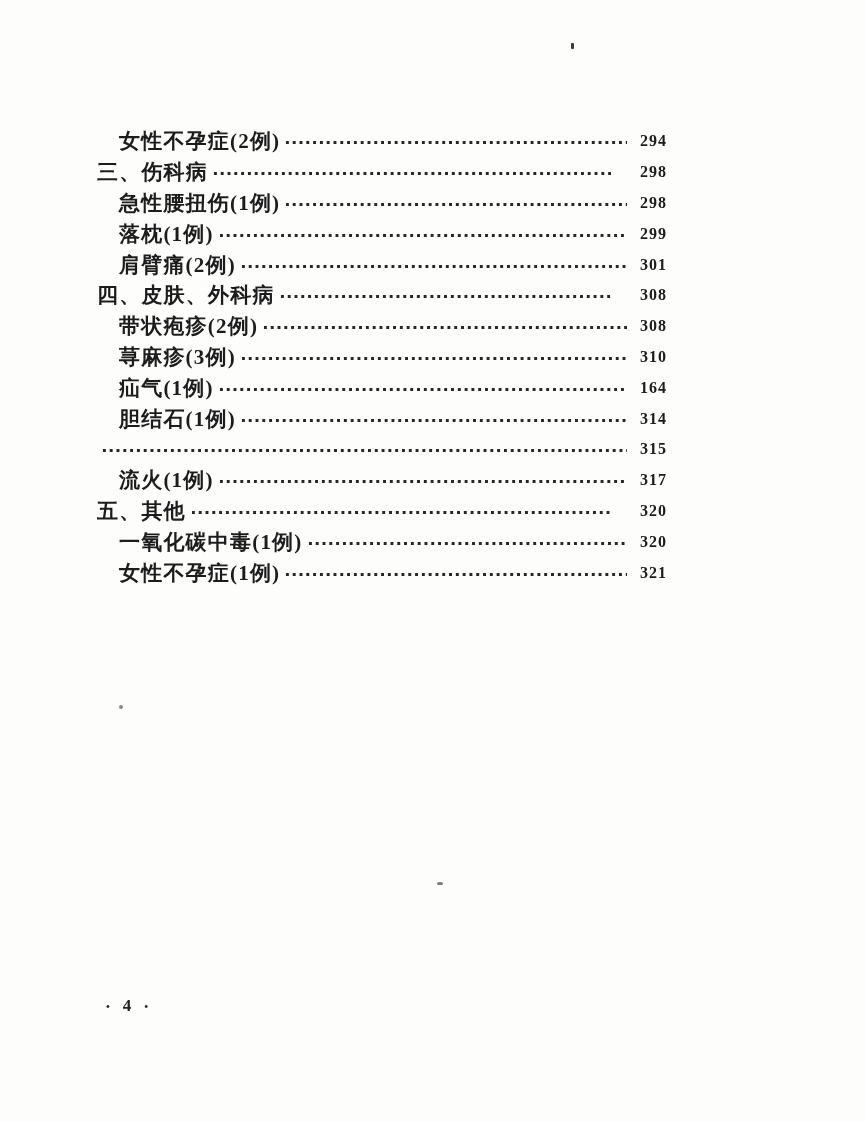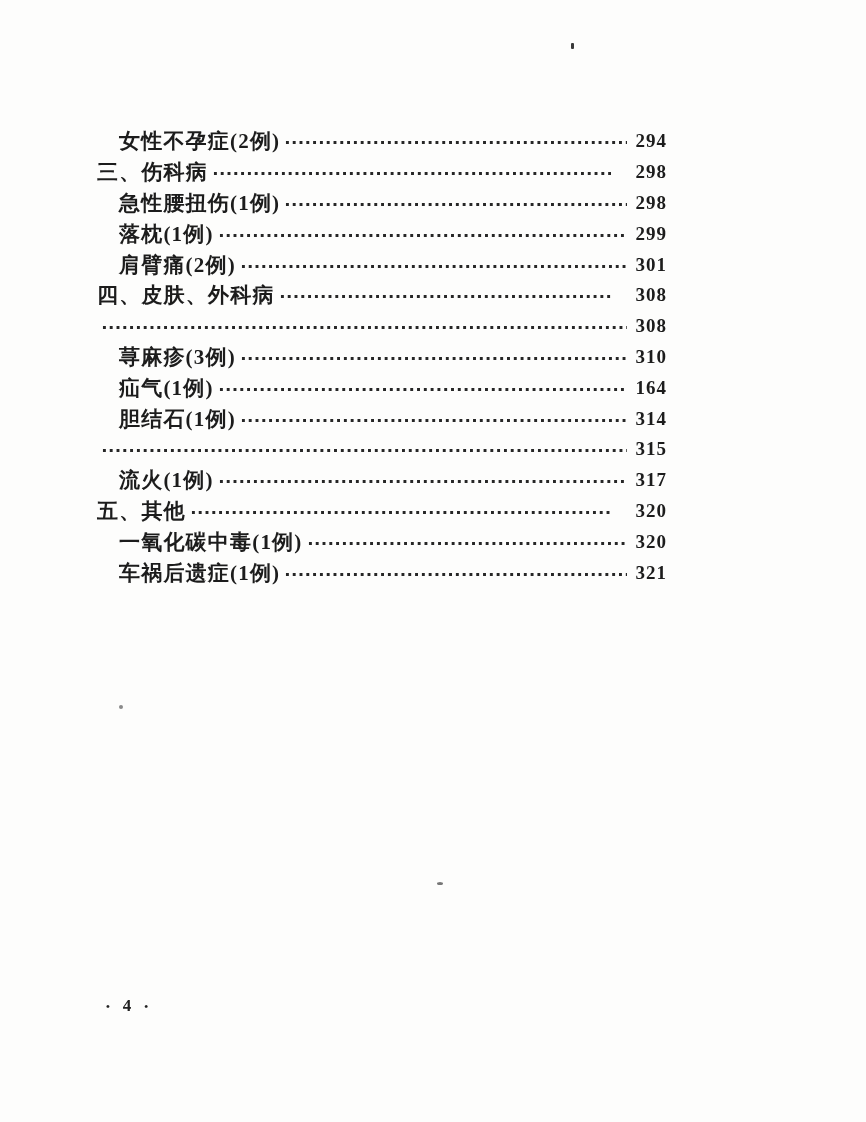--- a/index.html
+++ b/index.html
@@ -44,21 +44,21 @@
     background-image: radial-gradient(circle, #262626 1.55px, rgba(0,0,0,0) 1.7px);
     background-size: 6.8px 6.8px;
     background-repeat: repeat-x;
     background-position: 0 56%;
   }
   .row.section .leader {
     margin-right: 16px;
   }
   .row .pnum {
     flex: 0 0 auto;
-    font-size: 19px;
+    font-size: 16px;
     letter-spacing: 1px;
     font-weight: bold;
     text-align: right;
     min-width: 40px;
   }
   .footer {
     position: absolute;
     left: 106px;
     top: 996px;
     display: flex;
@@ -117,20 +117,21 @@
     </div>
 
 
     <div class="row section">
       <span class="label">四、皮肤、外科病</span>
       <span class="leader"></span>
       <span class="pnum">308</span>
     </div>
 
     <div class="row item">
+      <span class="label">带状疱疹(2例)</span>
       <span class="leader"></span>
       <span class="pnum">308</span>
     </div>
 
     <div class="row item">
       <span class="label">荨麻疹(3例)</span>
       <span class="leader"></span>
       <span class="pnum">310</span>
     </div>
 
@@ -163,21 +164,21 @@
       <span class="pnum">320</span>
     </div>
 
     <div class="row item">
       <span class="label">一氧化碳中毒(1例)</span>
       <span class="leader"></span>
       <span class="pnum">320</span>
     </div>
 
     <div class="row item">
-      <span class="label">车祸后遗症(1例)</span>
+      <span class="label">女性不孕症(1例)</span>
       <span class="leader"></span>
       <span class="pnum">321</span>
     </div>
   </main>
 
   <div class="footer">
     <span class="dot">•</span>
     <span class="num">4</span>
     <span class="dot">•</span>
   </div>

